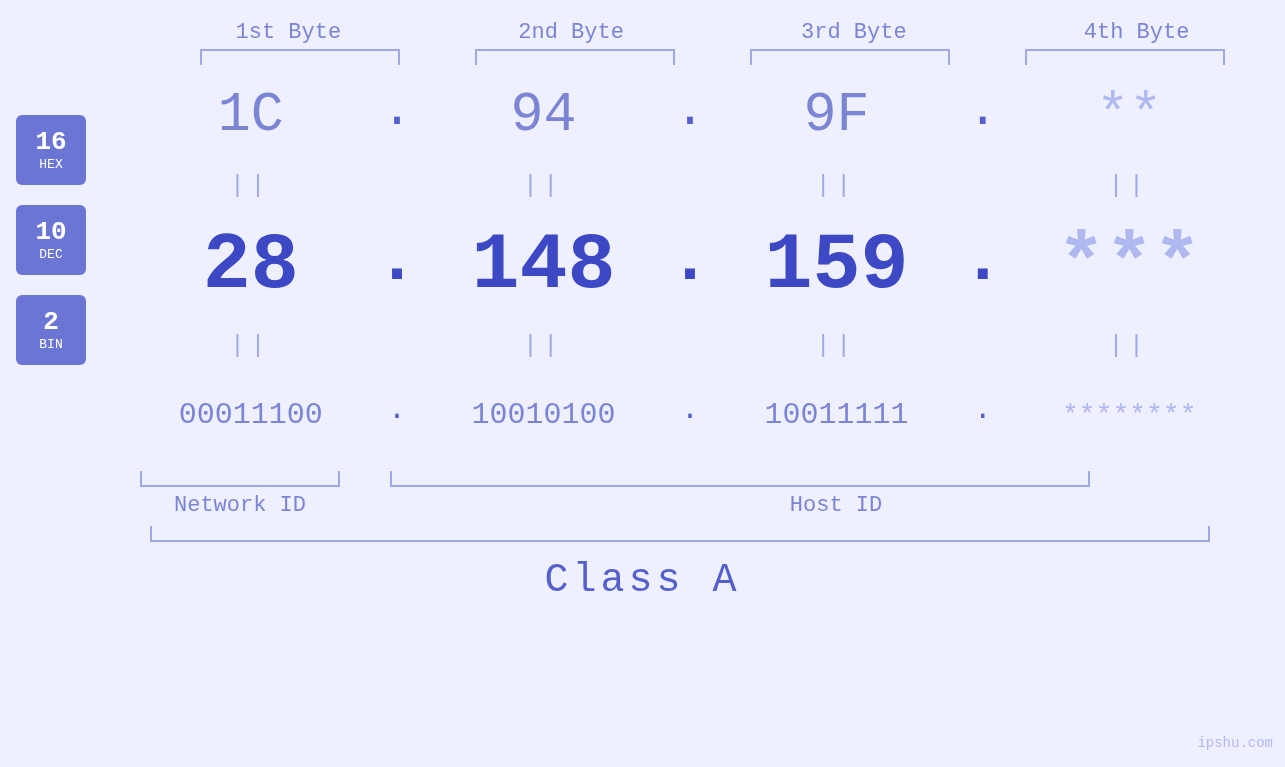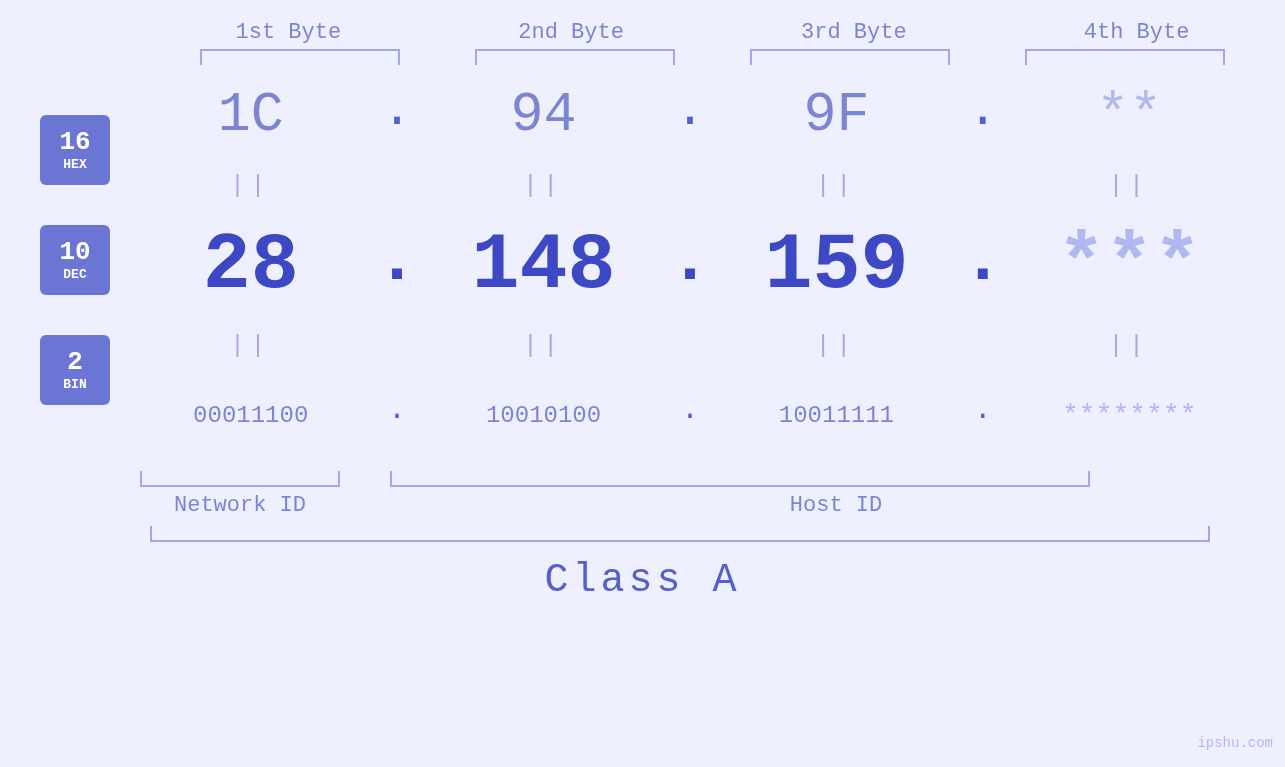--- a/index.html
+++ b/index.html
@@ -71,21 +71,21 @@
     }
 
     .base-number {
       font-size: 26px;
       font-weight: bold;
       line-height: 1.1;
     }
 
     .base-label {
       font-size: 13px;
-      font-weight: bold;
+      font-weight: normal;
     }
 
     
     .values-row {
       display: flex;
       align-items: center;
       justify-content: space-around;
       width: 1100px;
       height: 100px;
     }
@@ -117,21 +117,21 @@
     }
 
     .dec-value {
       font-size: 80px;
       font-weight: bold;
       color: #3d48c4;
       font-family: 'Courier New', Courier, monospace;
     }
 
     .bin-value {
-      font-size: 24px;
+      font-size: 30px;
       color: #7b85d4;
       font-family: 'Courier New', Courier, monospace;
     }
 
     .asterisk-hex {
       font-size: 55px;
       color: #b0b8f0;
       font-family: 'Courier New', Courier, monospace;
     }
 
@@ -202,23 +202,23 @@
       display: flex;
       flex-direction: row;
       width: 1285px;
       margin-top: 0;
     }
 
     .left-badges {
       display: flex;
       flex-direction: column;
       width: 140px;
-      padding-left: 40px;
+      padding-left: 16px;
       padding-top: 50px;
-      gap: 40px;
+      gap: 20px;
     }
 
     .right-content {
       flex: 1;
       display: flex;
       flex-direction: column;
       justify-content: center;
     }
   </style>
 </head>

